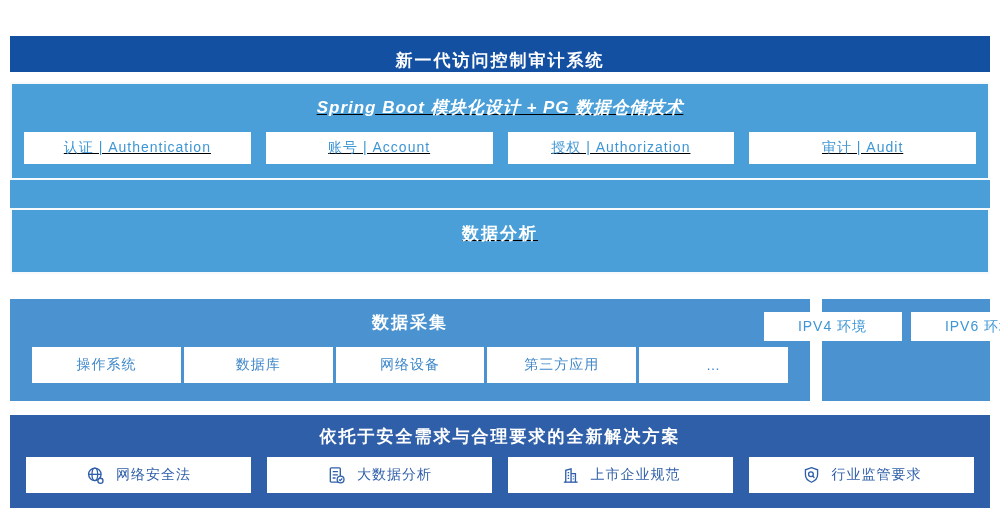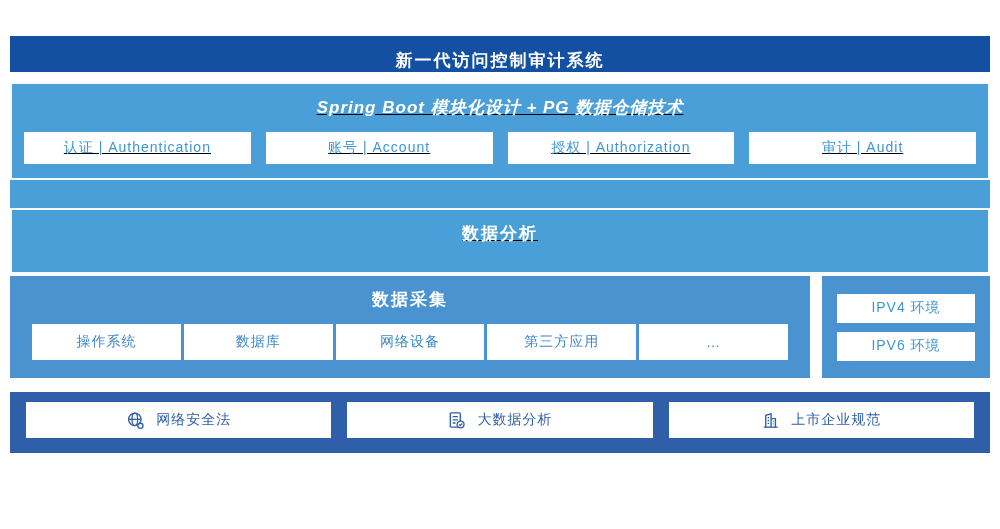--- a/index.html
+++ b/index.html
@@ -24,28 +24,28 @@
   .panel{border:2px solid var(--panel_border);padding:10px 12px 14px;}
   .panel + .panel{margin-top:28px;}
   .panel-title{color:#fff;font-size:17px;font-weight:bold;text-align:center;letter-spacing:2px;
     height:28px;line-height:28px;margin-bottom:10px;}
   .panel-title.italic{font-style:italic;letter-spacing:1px;}
 
   .box-row{display:flex;gap:15px;}
   .box{flex:1;height:32px;background:#fff;display:flex;align-items:center;justify-content:center;
     color:var(--box_text);font-size:14px;letter-spacing:1px;}
 
-  .mid-row{display:flex;gap:12px;margin-top:2px;}
+  .mid-row{display:flex;gap:12px;margin-top:25px;}
   .collect{flex:1;background:var(--collect_bg);padding:10px 22px 18px;}
   .collect .panel-title{margin-bottom:10px;}
   .collect .box{height:36px;color:var(--collect_text);}
   .collect .box-row{gap:3px;}
 
   .ipv{width:168px;background:var(--collect_bg);padding:13px 15px;display:flex;
-    flex-direction:column;justify-content:center;gap:9px;}
+    flex-direction:row;justify-content:center;gap:9px;}
   .ipv .box{flex:none;height:29px;width:100%;}
 
   .solution{margin-top:14px;background:var(--solution_bg);padding:10px 16px 15px;}
   .solution .panel-title{height:24px;line-height:24px;margin-bottom:8px;}
   .solution .box-row{gap:16px;}
   .solution .box{height:36px;color:var(--solution_text);gap:11px;letter-spacing:1px;}
   .icon{display:inline-flex;color:var(--solution_text);}
 </style>
 </head>
 <body>
@@ -88,20 +88,21 @@
     </div>
 
     <div class="ipv">
       <div class="box">IPV4 环境</div>
       <div class="box">IPV6 环境</div>
     </div>
 
   </div>
 
   <div class="solution">
+    <div class="panel-title">依托于安全需求与合理要求的全新解决方案</div>
     <div class="box-row">
 
       <div class="box">
         <span class="icon">
           <svg viewBox="0 0 20 20" width="19" height="19" fill="none" stroke="currentColor" stroke-width="1.4">
             <circle cx="9.3" cy="8.8" r="6.6"></circle>
             <ellipse cx="9.3" cy="8.8" rx="3" ry="6.6"></ellipse>
             <path d="M2.7 8.8h13.2"></path>
             <circle cx="15.2" cy="15.6" r="2.7" fill="#ffffff"></circle>
           </svg>
@@ -126,17 +127,27 @@
           <svg viewBox="0 0 20 20" width="19" height="19" fill="none" stroke="currentColor" stroke-width="1.4">
             <path d="M5 17V4.6L10.6 3v14"></path>
             <path d="M10.6 8h4.6v9"></path>
             <path d="M7 7h1.6M7 10h1.6M7 13h1.6M12.4 11h1M12.4 13.6h1"></path>
             <path d="M3 17h14.5"></path>
           </svg>
         </span>
         <span>上市企业规范</span>
       </div>
 
+      <div class="box">
+        <span class="icon">
+          <svg viewBox="0 0 20 20" width="19" height="19" fill="none" stroke="currentColor" stroke-width="1.4">
+            <path d="M10 1.8l6.4 2.2v5.2c0 3.6-2.5 6.3-6.4 7.9-3.9-1.6-6.4-4.3-6.4-7.9V4L10 1.8z"></path>
+            <circle cx="9.4" cy="8.7" r="2.5"></circle>
+            <path d="M11.2 10.5l1.9 1.9"></path>
+          </svg>
+        </span>
+        <span>行业监管要求</span>
+      </div>
 
     </div>
   </div>
 
 </div>
 
 </body></html>

